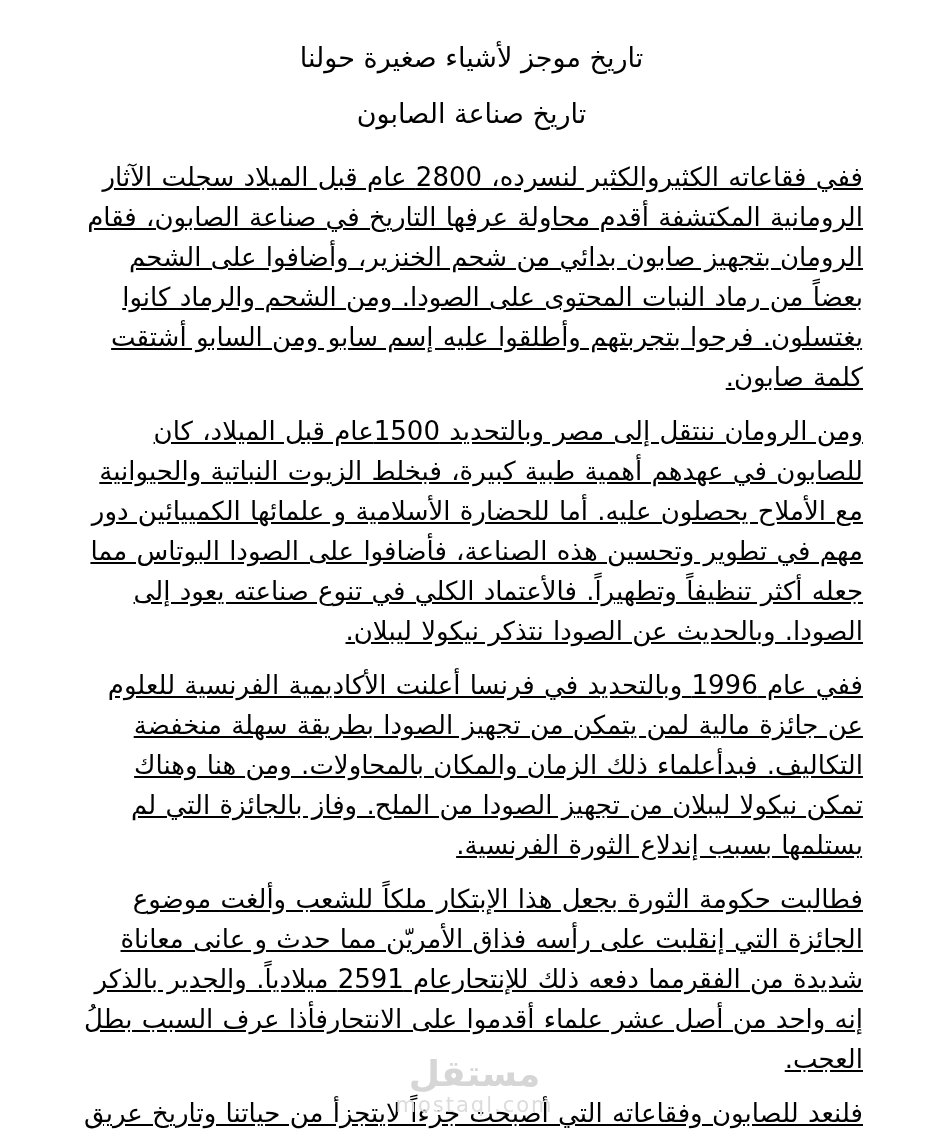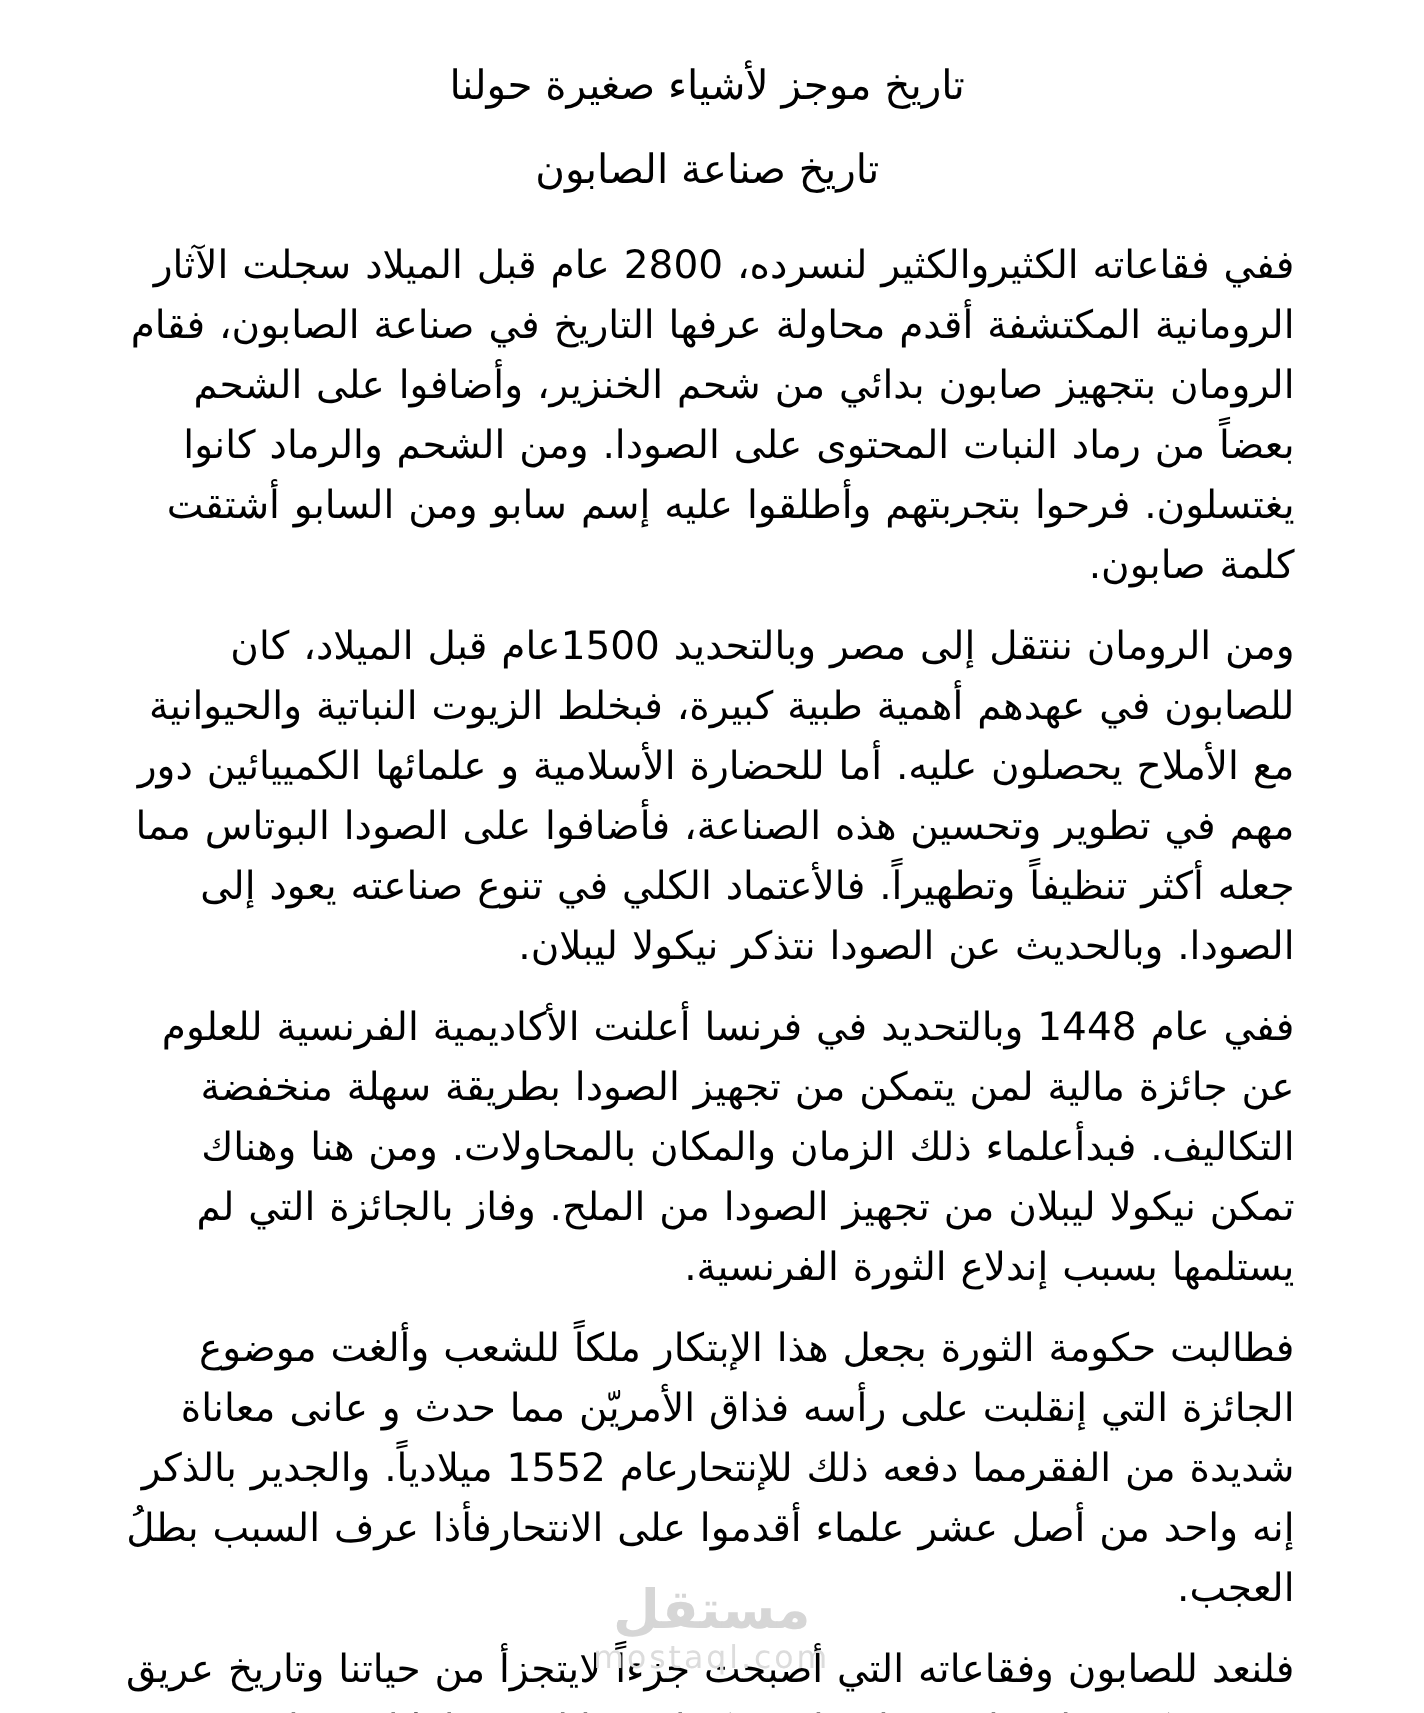--- a/index.html
+++ b/index.html
@@ -38,20 +38,21 @@
     margin-bottom: 23px;
   }
   .doc-paragraph {
     direction: rtl;
     text-align: right;
     font-size: 26px;
     line-height: 40px;
     margin: 0 0 14px 0;
     color: #000000;
     word-spacing: 1px;
+    text-decoration: underline;
   }
   .watermark {
     position: absolute;
     top: 1056px;
     left: 50%;
     transform: translateX(-50%);
     text-align: center;
     pointer-events: none;
     user-select: none;
   }
@@ -76,23 +77,23 @@
 
 <div class="page">
   <h1 class="doc-title">تاريخ موجز لأشياء صغيرة حولنا</h1>
 
   <h2 class="doc-subtitle">تاريخ صناعة الصابون</h2>
 
   <p class="doc-paragraph">ففي فقاعاته الكثيروالكثير لنسرده، 2800 عام قبل الميلاد سجلت الآثار الرومانية المكتشفة أقدم محاولة عرفها التاريخ في صناعة الصابون، فقام الرومان بتجهيز صابون بدائي من شحم الخنزير، وأضافوا على الشحم بعضاً من رماد النبات المحتوى على الصودا. ومن الشحم والرماد كانوا يغتسلون. فرحوا بتجربتهم وأطلقوا عليه إسم سابو ومن السابو أشتقت كلمة صابون.</p>
 
   <p class="doc-paragraph">ومن الرومان ننتقل إلى مصر وبالتحديد 1500عام قبل الميلاد، كان للصابون في عهدهم أهمية طبية كبيرة، فبخلط الزيوت النباتية والحيوانية مع الأملاح يحصلون عليه. أما للحضارة الأسلامية و علمائها الكمييائين دور مهم في تطوير وتحسين هذه الصناعة، فأضافوا على الصودا البوتاس مما جعله أكثر تنظيفاً وتطهيراً. فالأعتماد الكلي في تنوع صناعته يعود إلى الصودا. وبالحديث عن الصودا نتذكر نيكولا ليبلان.</p>
 
-  <p class="doc-paragraph">ففي عام 1448 وبالتحديد في فرنسا أعلنت الأكاديمية الفرنسية للعلوم عن جائزة مالية لمن يتمكن من تجهيز الصودا بطريقة سهلة منخفضة التكاليف. فبدأعلماء ذلك الزمان والمكان بالمحاولات. ومن هنا وهناك تمكن نيكولا ليبلان من تجهيز الصودا من الملح. وفاز بالجائزة التي لم يستلمها بسبب إندلاع الثورة الفرنسية.</p>
+  <p class="doc-paragraph">ففي عام 1996 وبالتحديد في فرنسا أعلنت الأكاديمية الفرنسية للعلوم عن جائزة مالية لمن يتمكن من تجهيز الصودا بطريقة سهلة منخفضة التكاليف. فبدأعلماء ذلك الزمان والمكان بالمحاولات. ومن هنا وهناك تمكن نيكولا ليبلان من تجهيز الصودا من الملح. وفاز بالجائزة التي لم يستلمها بسبب إندلاع الثورة الفرنسية.</p>
 
-  <p class="doc-paragraph">فطالبت حكومة الثورة بجعل هذا الإبتكار ملكاً للشعب وألغت موضوع الجائزة التي إنقلبت على رأسه فذاق الأمريّن مما حدث و عانى معاناة شديدة من الفقرمما دفعه ذلك للإنتحارعام 1552 ميلادياً. والجدير بالذكر إنه واحد من أصل عشر علماء أقدموا على الانتحارفأذا عرف السبب بطلُ العجب.</p>
+  <p class="doc-paragraph">فطالبت حكومة الثورة بجعل هذا الإبتكار ملكاً للشعب وألغت موضوع الجائزة التي إنقلبت على رأسه فذاق الأمريّن مما حدث و عانى معاناة شديدة من الفقرمما دفعه ذلك للإنتحارعام 2591 ميلادياً. والجدير بالذكر إنه واحد من أصل عشر علماء أقدموا على الانتحارفأذا عرف السبب بطلُ العجب.</p>
 
   <p class="doc-paragraph">فلنعد للصابون وفقاعاته التي أصبحت جزءاً لايتجزأ من حياتنا وتاريخ عريق وشهرة كبيرة إرتبطت صناعتها بهم كحلب ونابلس وطرابلس. تاريخ موجز لإشياء صغيرة حولنا.</p>
 </div>
 
 <div class="watermark">
   <div class="watermark-logo">مستقل</div>
   <div class="watermark-site">mostaql.com</div>
 </div>
 
 </body></html>

